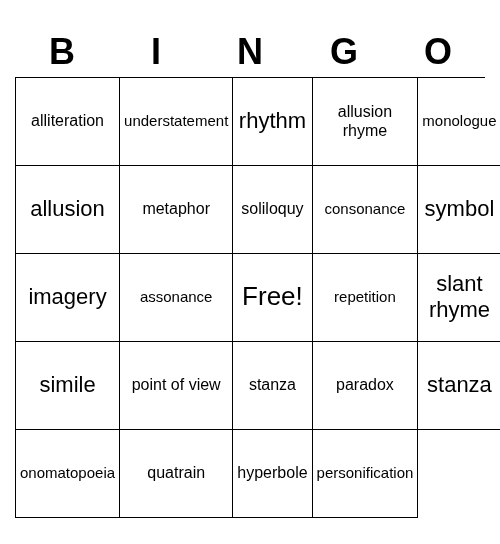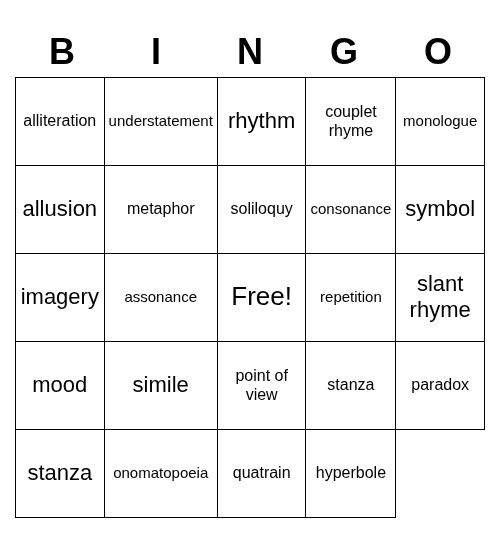--- a/index.html
+++ b/index.html
@@ -90,21 +90,21 @@
   <div class="bingo-cell">
         <span class="cell-text size-medium">alliteration</span>
       </div>
       <div class="bingo-cell">
         <span class="cell-text size-small">understatement</span>
       </div>
       <div class="bingo-cell">
         <span class="cell-text size-large">rhythm</span>
       </div>
       <div class="bingo-cell">
-        <span class="cell-text size-medium">couplet rhyme</span>
+        <span class="cell-text size-medium">allusion rhyme</span>
       </div>
       <div class="bingo-cell">
         <span class="cell-text size-small">monologue</span>
       </div>
       <div class="bingo-cell">
         <span class="cell-text size-large">allusion</span>
       </div>
       <div class="bingo-cell">
         <span class="cell-text size-medium">metaphor</span>
       </div>
@@ -126,23 +126,20 @@
       <div class="bingo-cell">
         <span class="cell-text free-cell">Free!</span>
       </div>
       <div class="bingo-cell">
         <span class="cell-text size-small">repetition</span>
       </div>
       <div class="bingo-cell">
         <span class="cell-text size-large">slant rhyme</span>
       </div>
       <div class="bingo-cell">
-        <span class="cell-text size-large">mood</span>
-      </div>
-      <div class="bingo-cell">
         <span class="cell-text size-large">simile</span>
       </div>
       <div class="bingo-cell">
         <span class="cell-text size-medium">point of view</span>
       </div>
       <div class="bingo-cell">
         <span class="cell-text size-medium">stanza</span>
       </div>
       <div class="bingo-cell">
         <span class="cell-text size-medium">paradox</span>
@@ -152,14 +149,17 @@
       </div>
       <div class="bingo-cell">
         <span class="cell-text size-small">onomatopoeia</span>
       </div>
       <div class="bingo-cell">
         <span class="cell-text size-medium">quatrain</span>
       </div>
       <div class="bingo-cell">
         <span class="cell-text size-medium">hyperbole</span>
       </div>
+      <div class="bingo-cell">
+        <span class="cell-text size-small">personification</span>
+      </div>
     </div>
 </div>
 
 </body></html>

